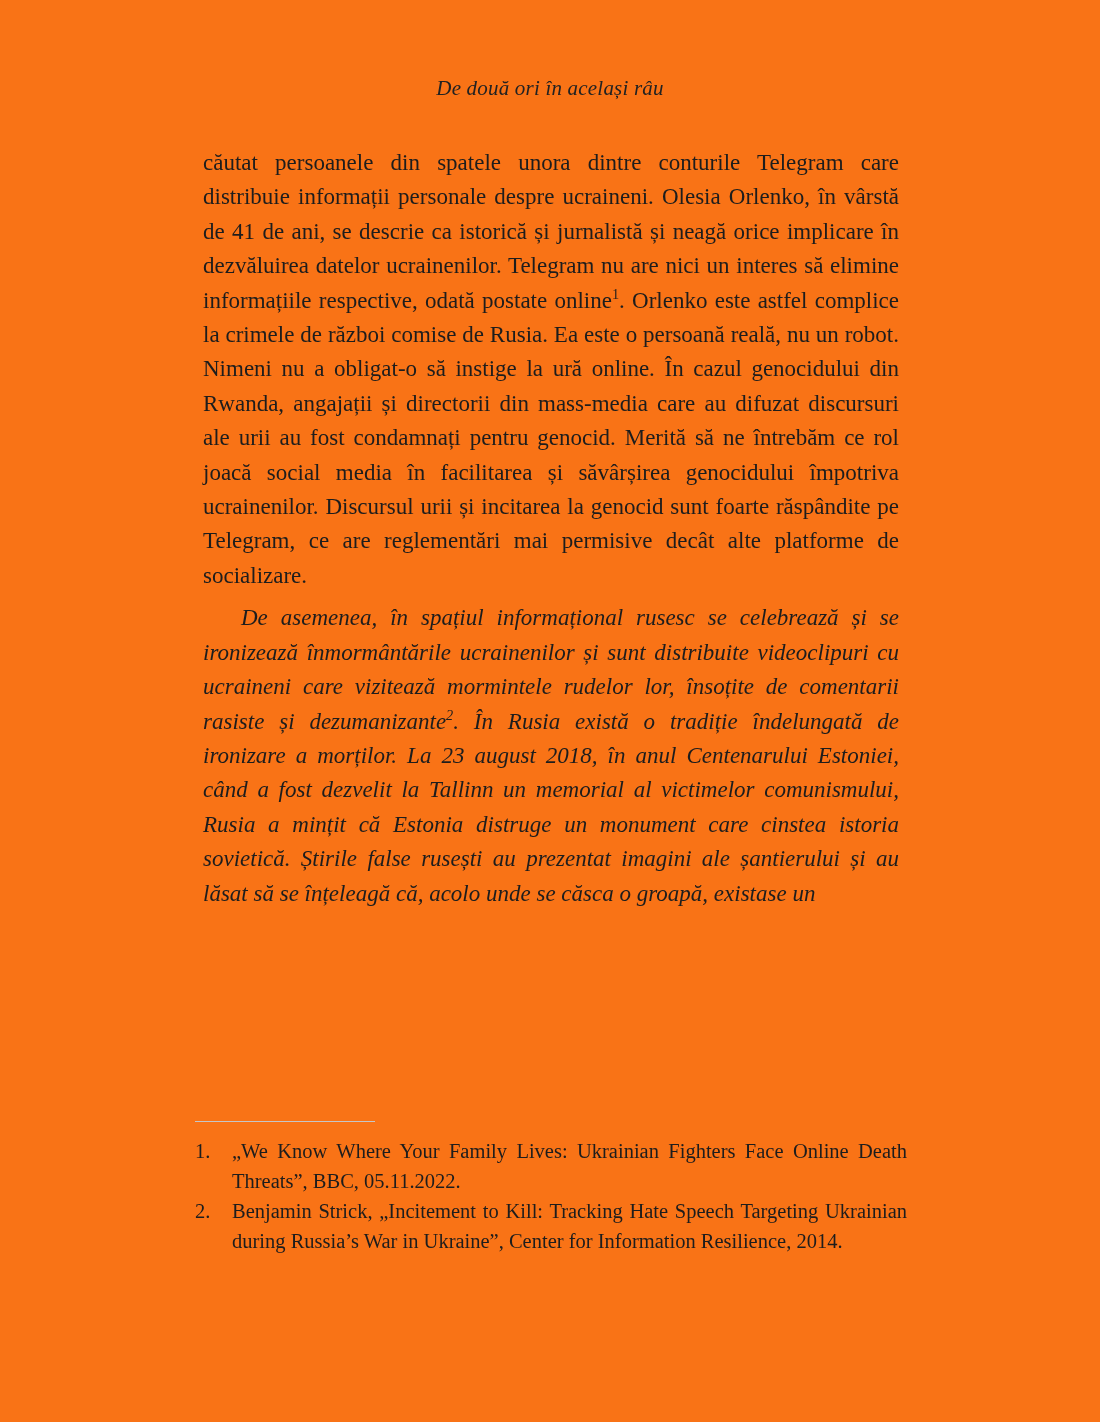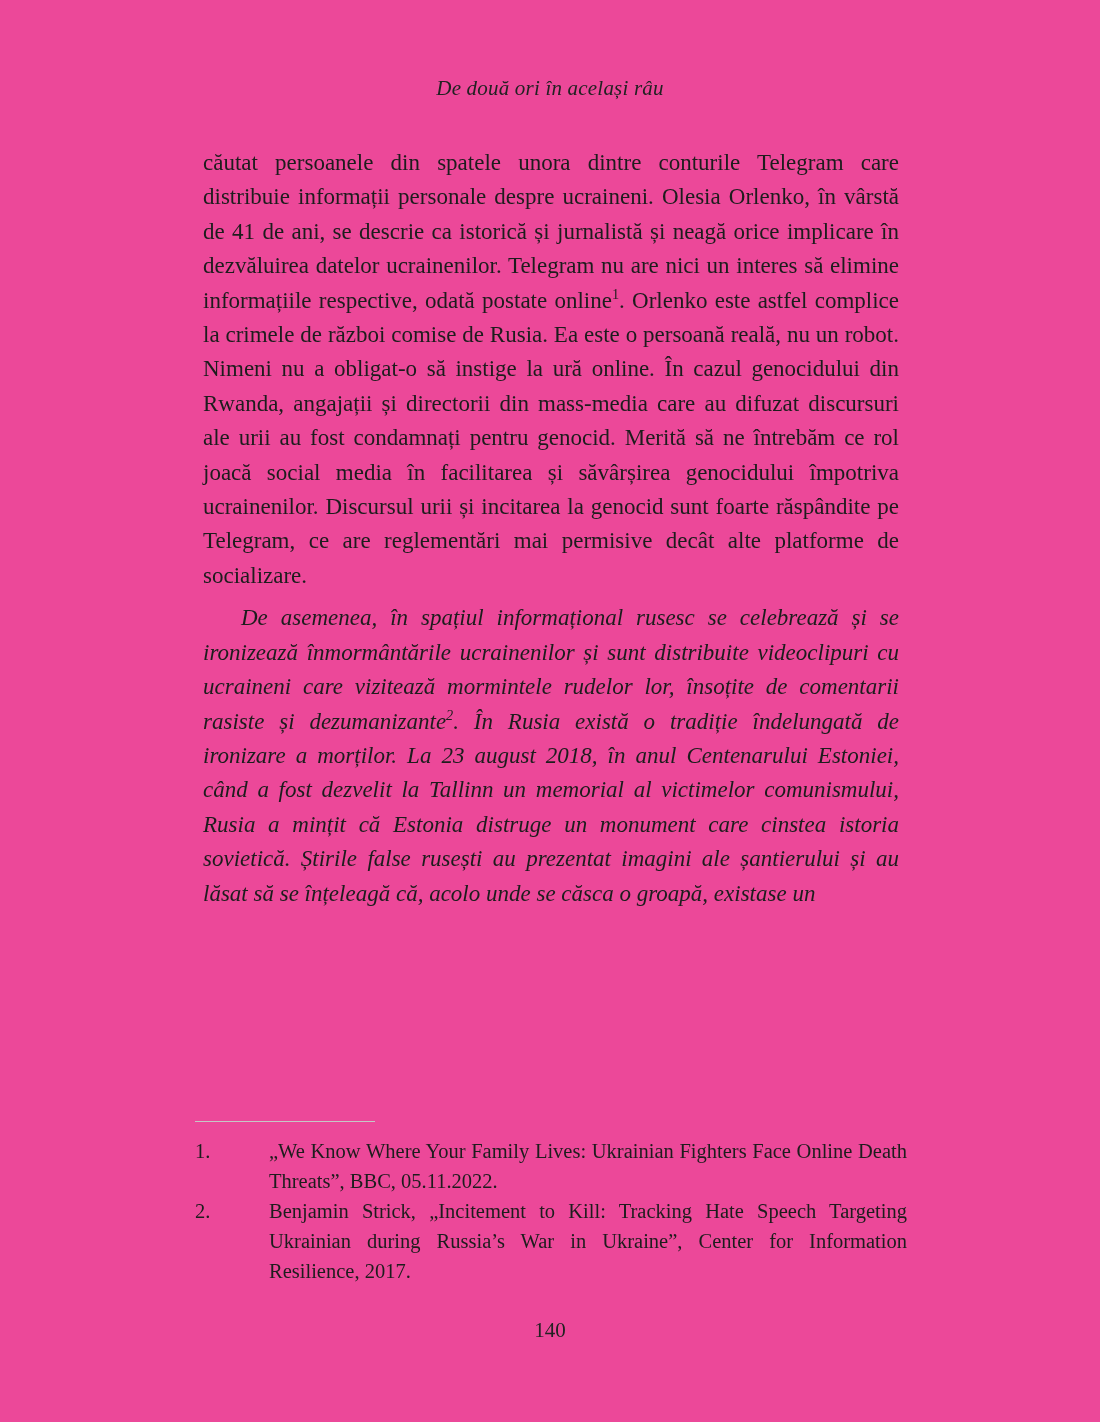--- a/index.html
+++ b/index.html
@@ -2,21 +2,21 @@
 <html lang="ro"><head>
 <meta charset="utf-8">
 <style>
   * { box-sizing: border-box; }
   html, body { margin: 0; padding: 0; background: #e8e8e8; }
   .page {
     position: relative;
     width: 1100px;
     height: 1422px;
     margin: 0 auto;
-    background: #ec4899;
+    background: #f97316;
     font-family: "Liberation Serif", "DejaVu Serif", serif;
     color: #1d1d1d;
     overflow: hidden;
   }
   .running-title {
     position: absolute;
     top: 76px;
     left: 0;
     width: 100%;
     text-align: center;
@@ -57,21 +57,21 @@
     top: 1136px;
     width: 712px;
     font-size: 20.5px;
     line-height: 30px;
     text-align: justify;
     hyphens: auto;
     color: #1d1d1d;
   }
   .footnote { display: flex; }
   .fn-num { width: 37px; flex: 0 0 37px; }
-  .fn-text { flex: 1 1 auto; margin-left: 37px; }
+  .fn-text { flex: 1 1 auto; }
   .page-number {
     position: absolute;
     top: 1318px;
     left: 0;
     width: 100%;
     text-align: center;
     font-size: 21px;
     color: #222222;
   }
 </style>
@@ -89,19 +89,18 @@
 
   <div class="footnote-sep"></div>
 
   <div class="footnotes">
     <div class="footnote">
       <span class="fn-num">1.</span>
       <span class="fn-text">„We Know Where Your Family Lives: Ukrainian Fighters Face Online Death Threats”, BBC, 05.11.2022.</span>
     </div>
     <div class="footnote">
       <span class="fn-num">2.</span>
-      <span class="fn-text">Benjamin Strick, „Incitement to Kill: Tracking Hate Speech Targeting Ukrainian during Russia’s War in Ukraine”, Center for Information Resilience, 2017.</span>
+      <span class="fn-text">Benjamin Strick, „Incitement to Kill: Tracking Hate Speech Targeting Ukrainian during Russia’s War in Ukraine”, Center for Information Resilience, 2014.</span>
     </div>
   </div>
 
-  <div class="page-number">140</div>
 
 </div>
 
 </body></html>

